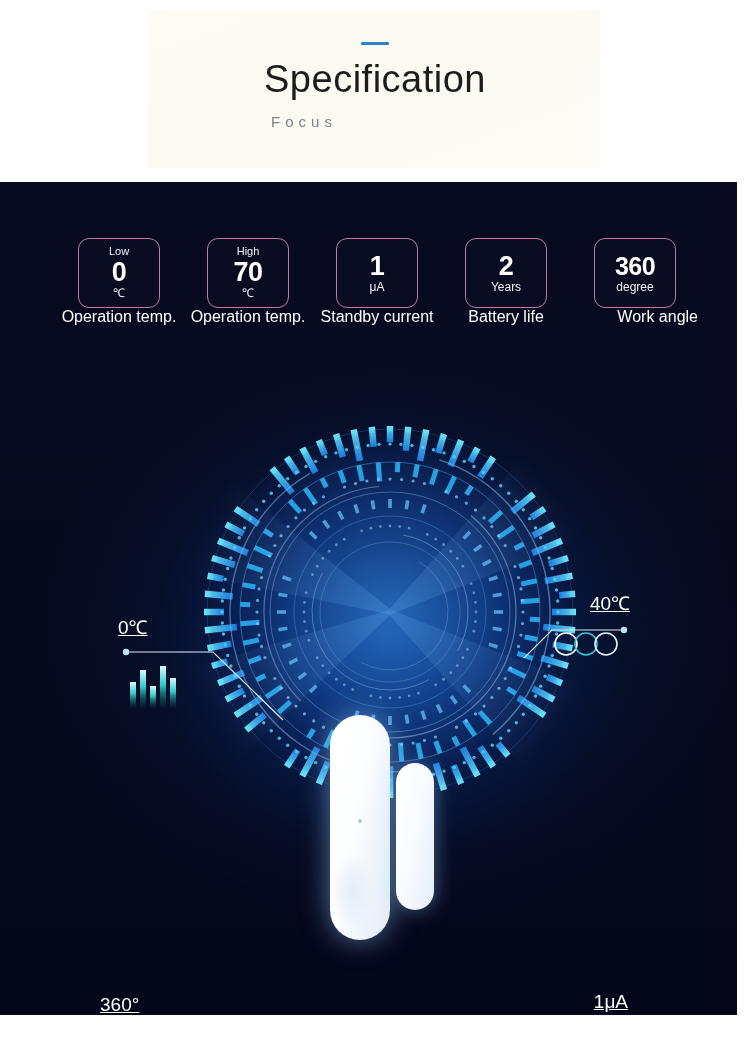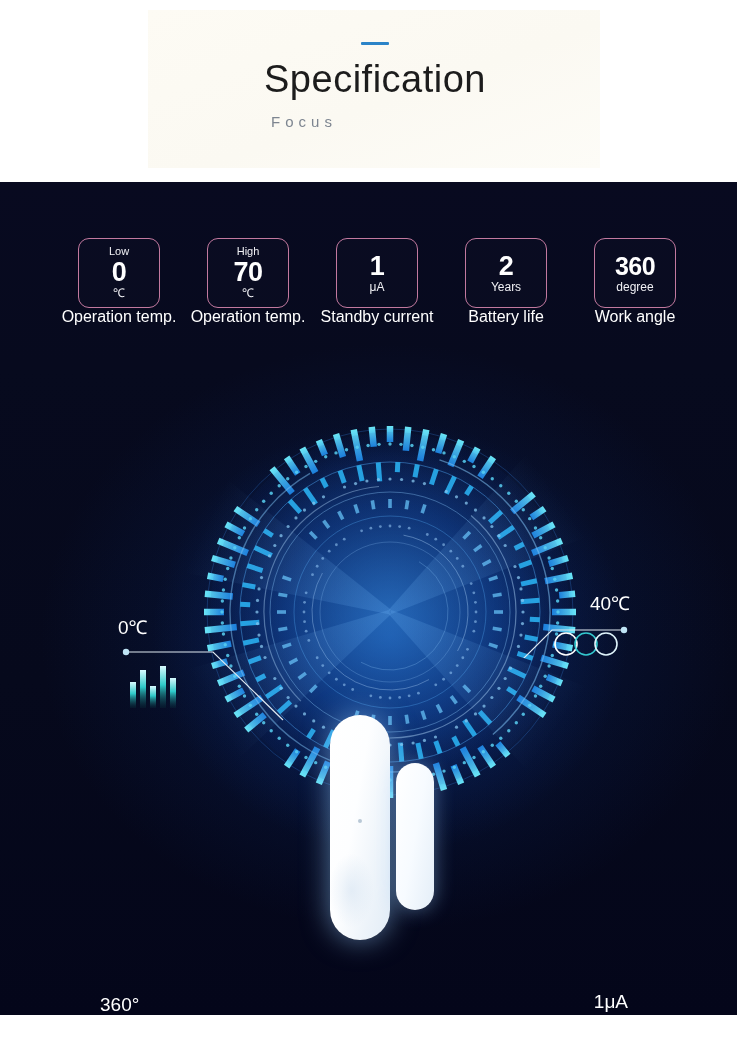--- a/index.html
+++ b/index.html
@@ -96,21 +96,21 @@
     width:4px; height:4px; border-radius:50%; background:#b9c8d6;
   }
   #dev-sub {
     position:absolute; left:66px; top:48px; width:38px; height:147px; border-radius:19px;
     background:linear-gradient(100deg,#ffffff 0%,#f7fbff 50%,#e4eef8 100%);
     box-shadow:0 0 20px rgba(150,205,255,.45);
   }
 
   
   .callout { position:absolute; color:#ffffff; }
-  .callout-label { font-size:19px; font-weight:400; white-space:nowrap; color:#ffffff; }
+  .callout-label { font-size:19px; font-weight:400; white-space:nowrap; color:#ffffff;text-decoration:underline; }
   .lead { stroke:#dfe9f2; stroke-width:1.2; fill:none; }
   .lead-dot { fill:#bfe4f5; }
 
   #callout-low  { left:118px; top:432px; }
   #callout-high { left:520px; top:408px; }
   #callout-cur  { left:500px; top:762px;margin-top:47px; }
   #callout-ang  { left:100px; top:812px; }
   .ca-right { text-align:right; }
 
   
@@ -159,21 +159,21 @@
     </div>
 
     <div class="badge-cell" style="left:443px;">
       <div class="badge-box">
         <div class="badge-value">2</div>
         <div class="badge-unit">Years</div>
       </div>
       <div class="badge-caption">Battery life</div>
     </div>
 
-    <div class="badge-cell" style="left:572px;">
+    <div class="badge-cell" style="left:572px;text-align:right;">
       <div class="badge-box">
         <div class="badge-value big">360</div>
         <div class="badge-unit">degree</div>
       </div>
       <div class="badge-caption">Work angle</div>
     </div>
 
   </div>
 
   <div id="hud">

